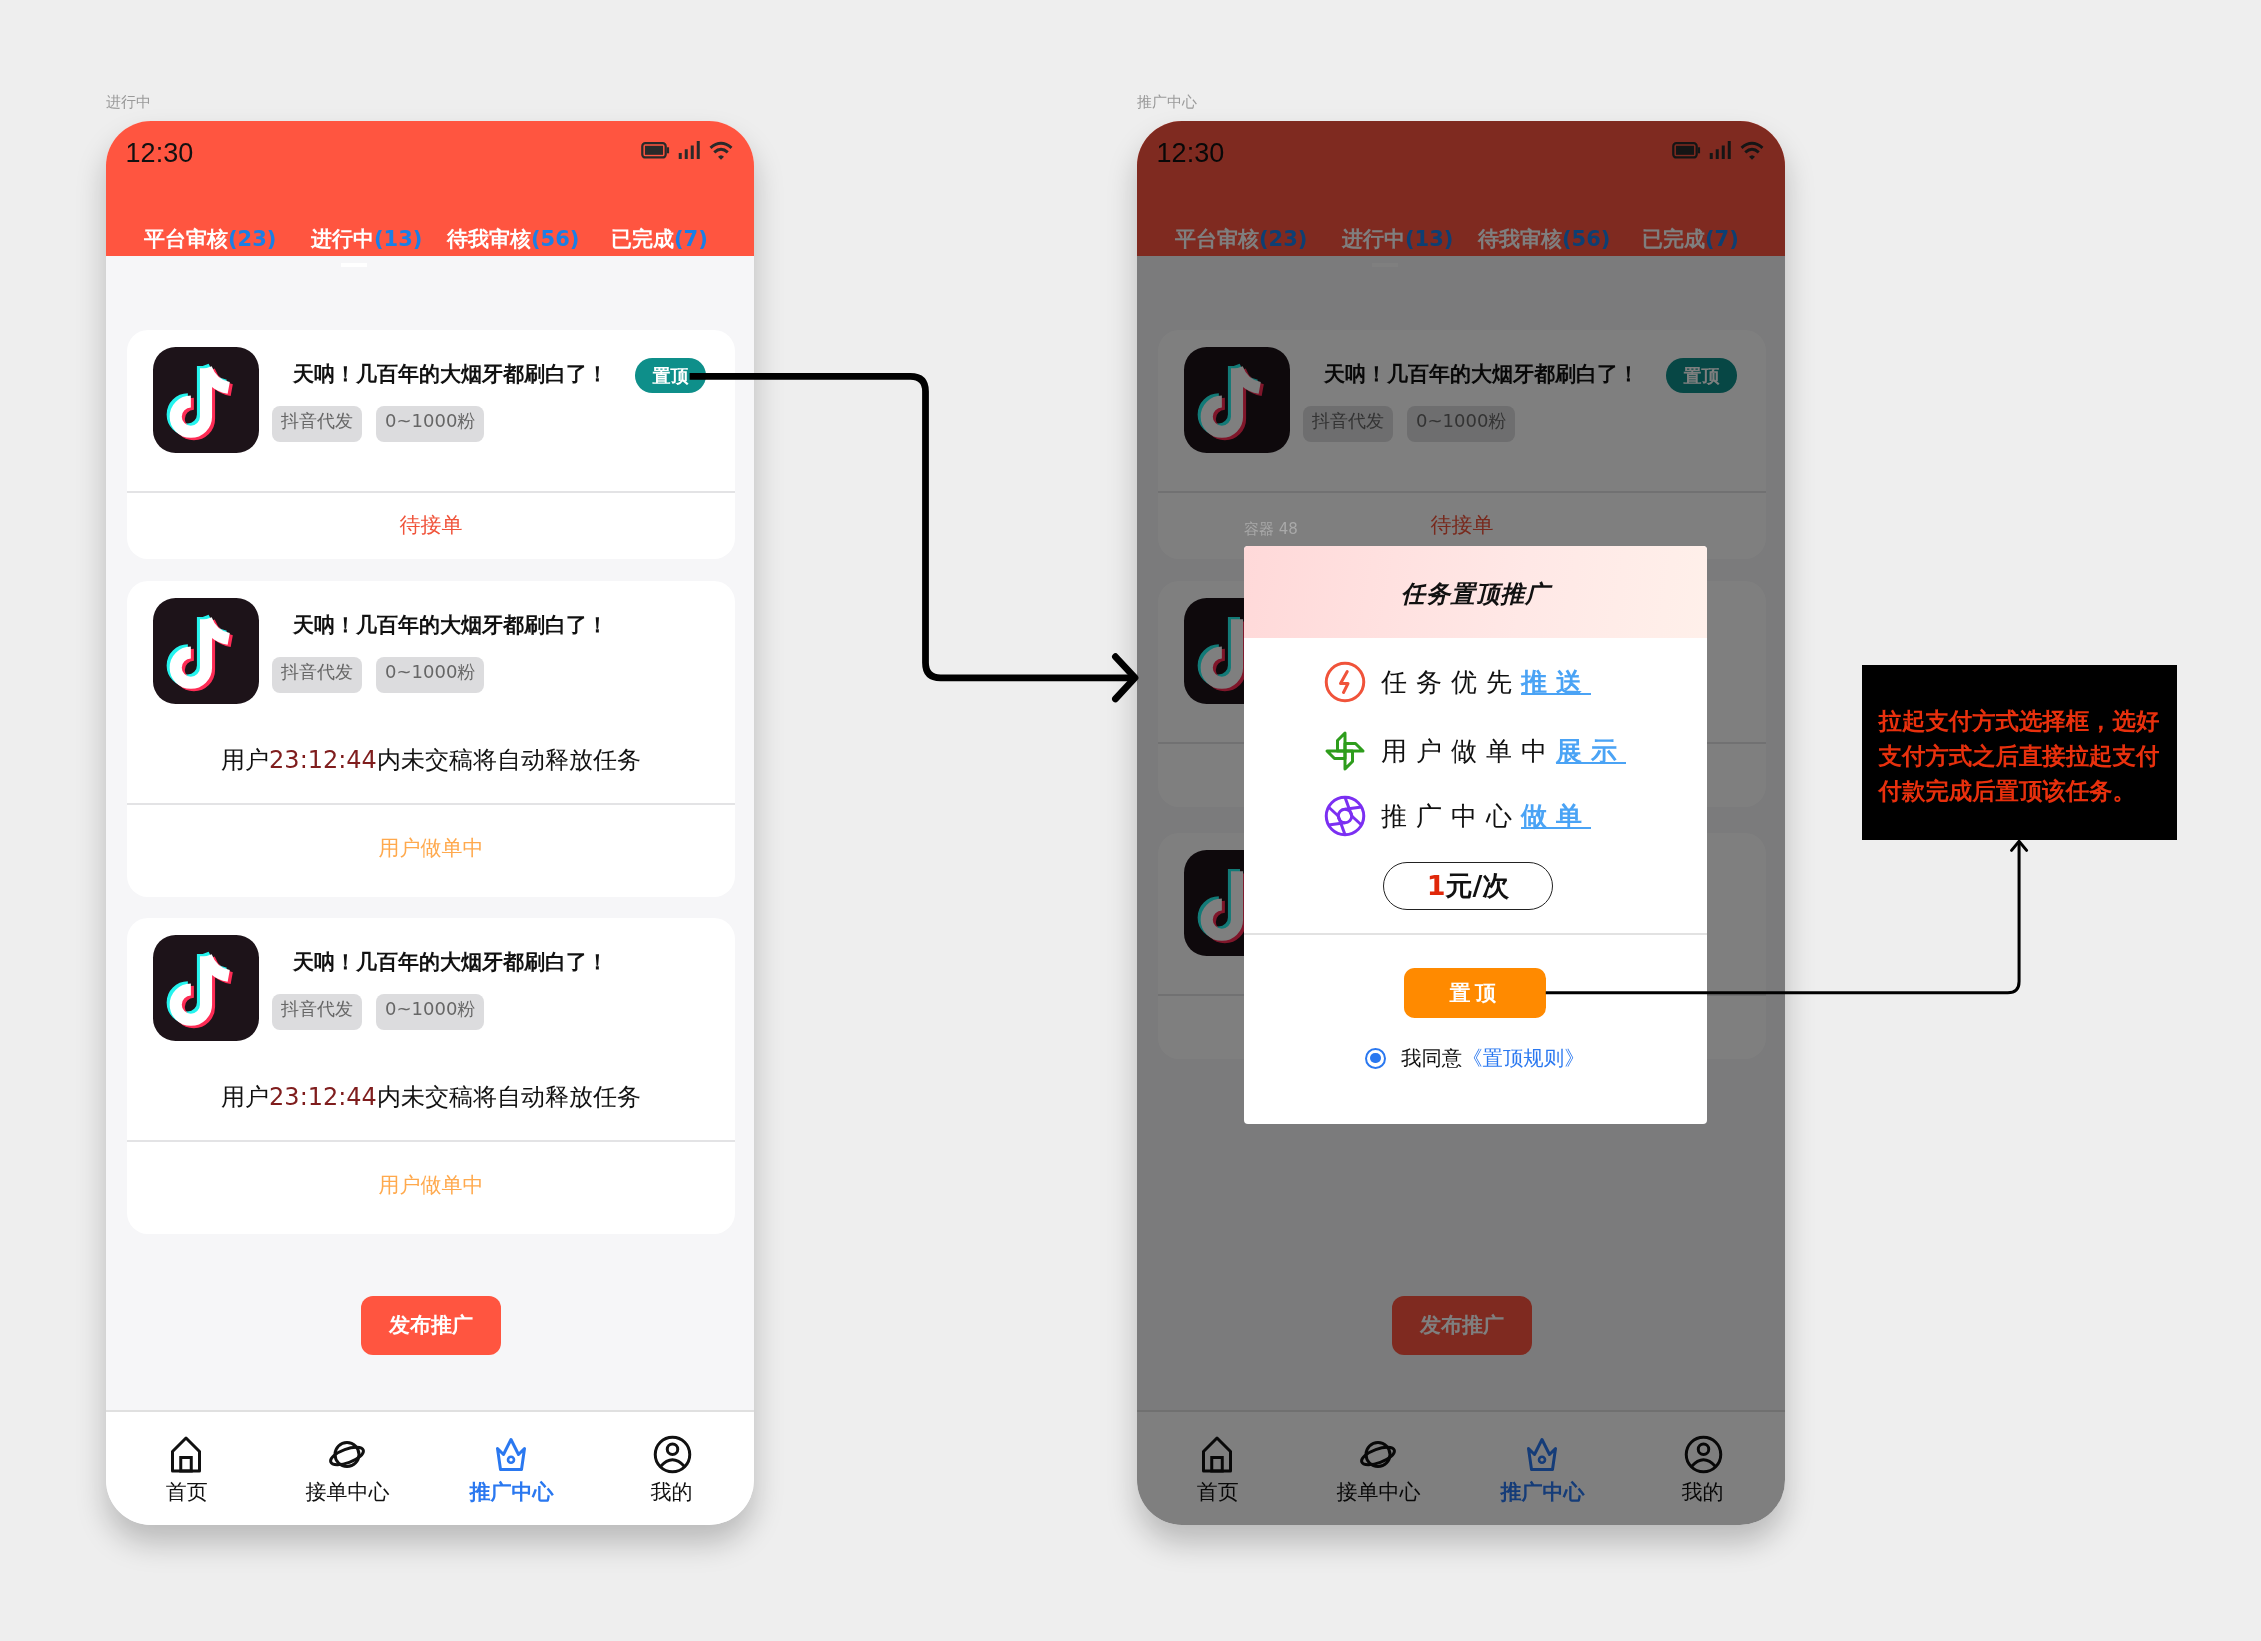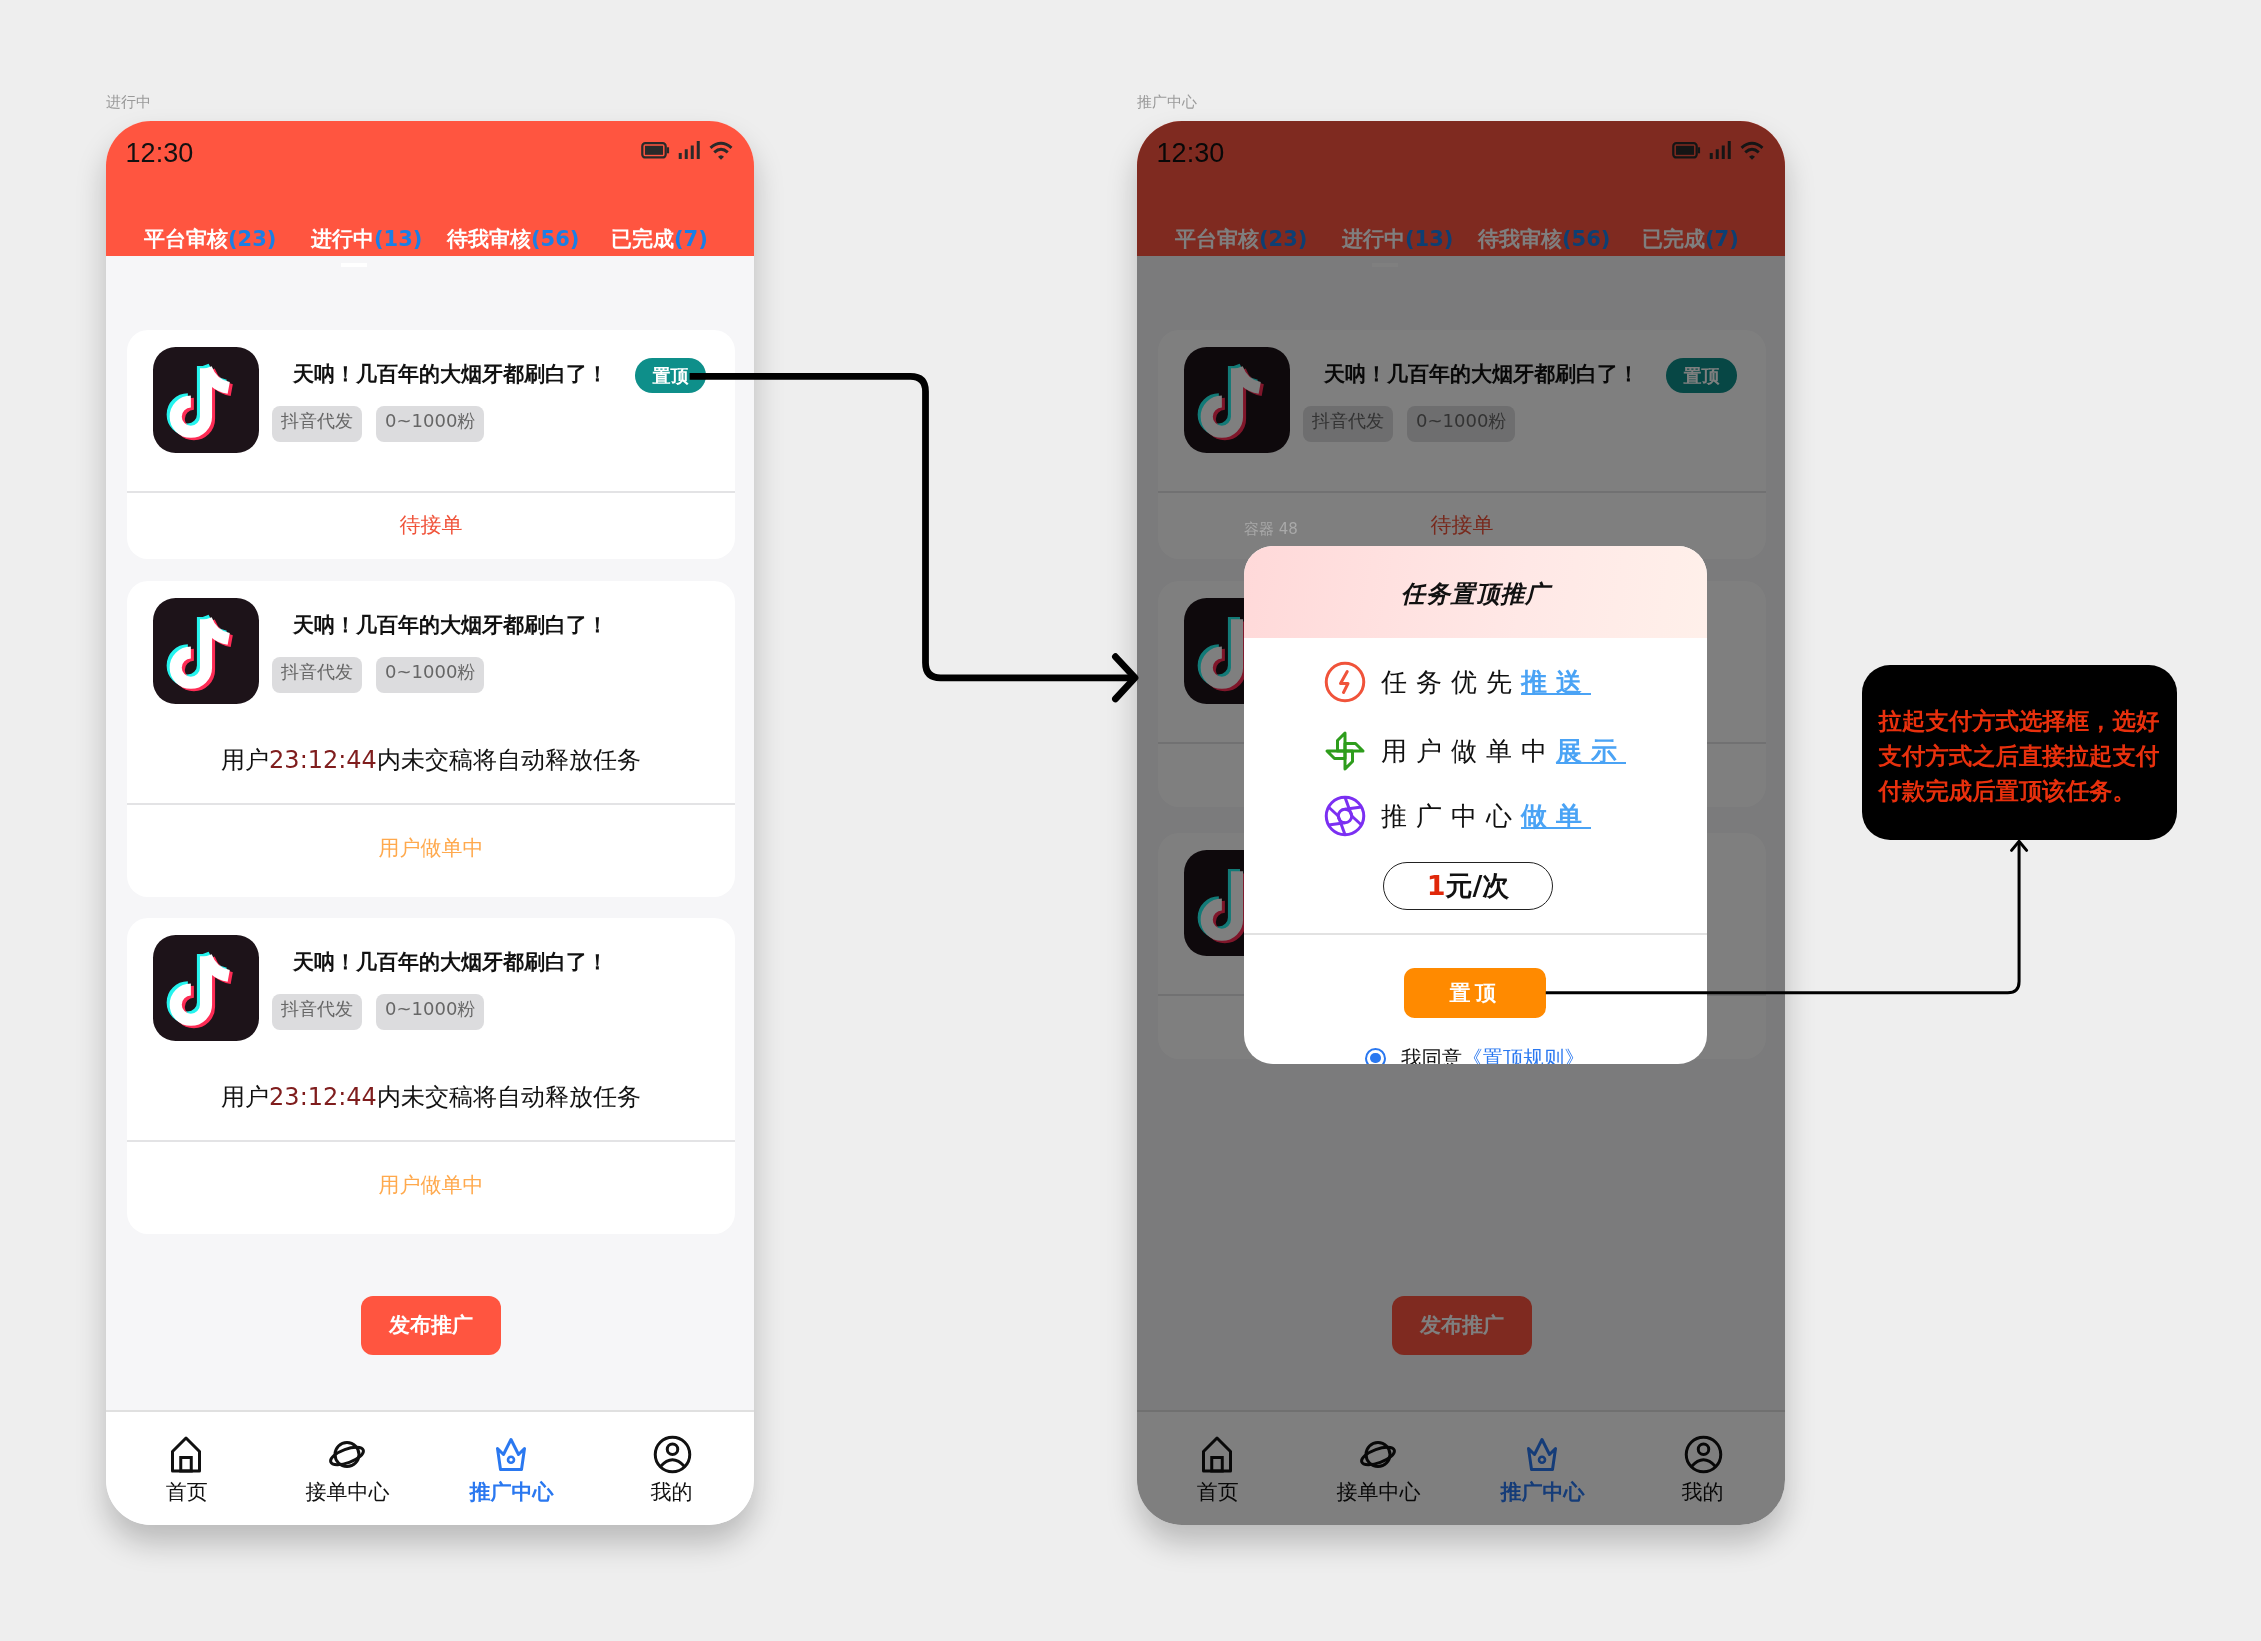--- a/index.html
+++ b/index.html
@@ -24,35 +24,35 @@
   .card-status { position: absolute; width: 100%; text-align: center; font-size: 21px; }
   .timer-line { position: absolute; width: 100%; text-align: center; font-size: 24px; color: #111; }
   .timer-line .t { color: #7f1d1d; }
   .publish-btn { position: absolute; left: 255px; top: 1175px; width: 140px; height: 59px; border-radius: 12px; background: #ff5540; color: #fff; font-size: 21px; font-weight: bold; text-align: center; line-height: 59px; }
   .tabbar { position: absolute; left: 0; top: 1289px; width: 100%; height: 115px; background: #fff; border-top: 2.3px solid #e0e0e0; }
   .nav-item { position: absolute; top: 0; width: 151px; height: 115px; text-align: center; }
   .nav-item svg { position: absolute; left: 57px; top: 22.6px; }
   .nav-label { position: absolute; left: 0; top: 66px; width: 100%; font-size: 21px; color: #111; }
   .nav-item.active .nav-label { color: #2a78f0; font-weight: bold; }
   .overlay { position: absolute; left: 0; top: 0; width: 100%; height: 100%; background: rgba(0,0,0,0.5); }
-  .modal { position: absolute; left: 1244px; top: 546px; width: 463px; height: 518px; background: #fff; border-radius: 29px; overflow: hidden; }
+  .modal { position: absolute; left: 1244px; top: 546px; width: 463px; height: 578px; background: #fff; border-radius: 4px; overflow: hidden; }
   .modal-head { position: absolute; left: 0; top: 0; width: 100%; height: 92px; background: linear-gradient(100deg, #ffd9d9 0%, #ffe8e6 60%, #fff0ea 100%); }
   .modal-title { position: absolute; width: 100%; top: 32px; text-align: center; font-size: 24px; font-weight: bold; font-style: italic; color: #111; letter-spacing: 0.8px; }
   .feature { position: absolute; left: 78px; height: 42px; display: flex; align-items: center; }
   .feature .ftext { margin-left: 15px; font-size: 26px; letter-spacing: 9px; color: #111; white-space: nowrap; }
   .feature .fhl { color: #4aa3f5; font-weight: bold; text-decoration: underline; }
   .price { position: absolute; left: 139px; top: 316px; width: 170px; height: 48px; border: 1.5px solid #222; border-radius: 24px; text-align: center; line-height: 45px; font-size: 27px; font-weight: bold; color: #111; }
   .price .n { color: #e0280a; }
   .modal-divider { position: absolute; left: 0; top: 387px; width: 100%; height: 1.5px; background: #e2e2e2; }
   .pin-btn { position: absolute; left: 160px; top: 422px; width: 142px; height: 50px; background: #ff8a00; border-radius: 10.6px; color: #fff; font-size: 21px; font-weight: bold; text-align: center; line-height: 50px; letter-spacing: 4.5px; }
   .agree { position: absolute; left: 121px; top: 497px; height: 30px; display: flex; align-items: center; font-size: 20.4px; color: #111; white-space: nowrap; }
   .agree .rule { color: #2a78f0; }
   .radio { width: 21px; height: 21px; border-radius: 50%; border: 2.3px solid #2a78f0; position: relative; margin-right: 15px; }
   .radio::after { content: ""; position: absolute; left: 3px; top: 3px; width: 10.6px; height: 10.6px; border-radius: 50%; background: #2a78f0; }
-  .note-box { position: absolute; left: 1862px; top: 665px; width: 315px; height: 175px; background: #000; border-radius: 28px; }
+  .note-box { position: absolute; left: 1862px; top: 665px; width: 315px; height: 175px; background: #000; }
   .note-text { position: absolute; left: 16.6px; top: 39px; width: 301px; color: #e8300d; font-size: 23.4px; font-weight: bold; line-height: 35px; }
   .ghost-label { position: absolute; font-size: 15px; color: #a9a9a9; }
 </style>
 </head>
 <body>
 
 <div class="frame-label" style="left:106px; top:93px;">进行中</div>
 <div class="frame-label" style="left:1137px; top:93px;">推广中心</div>
 
 <div class="phone" style="left:106px; top:121px;">

